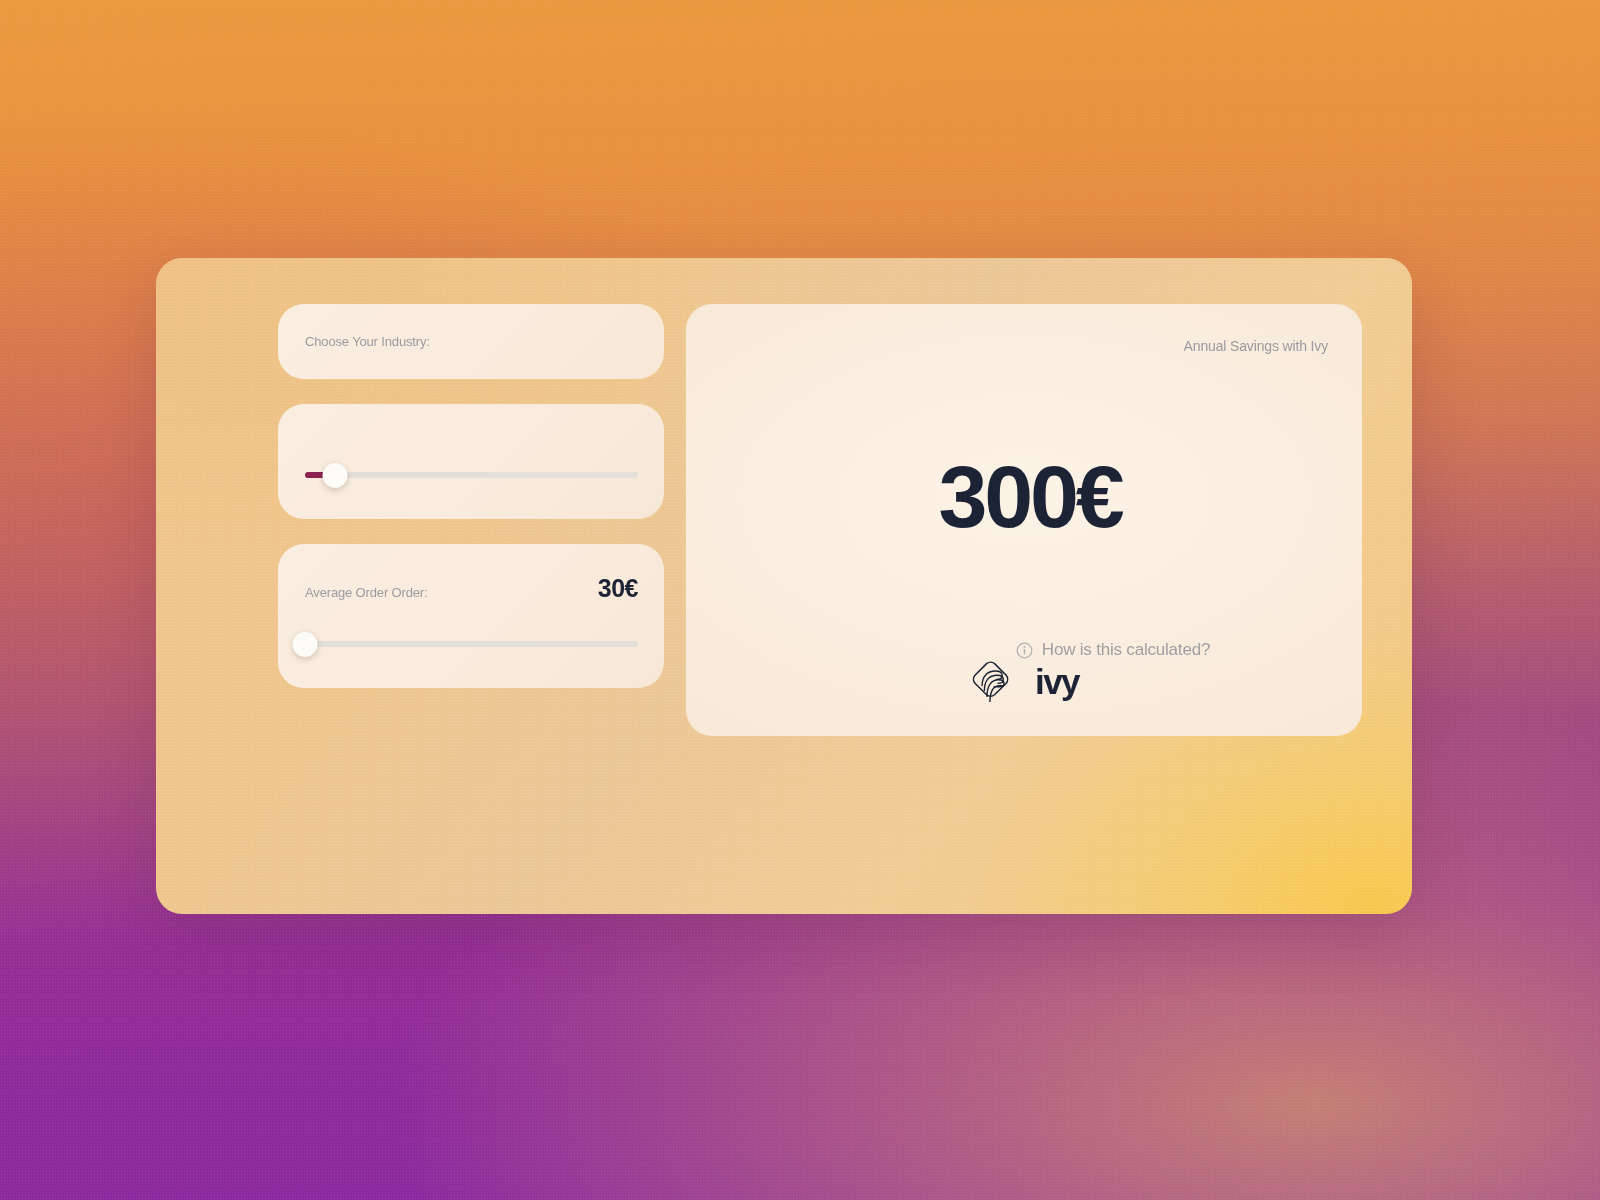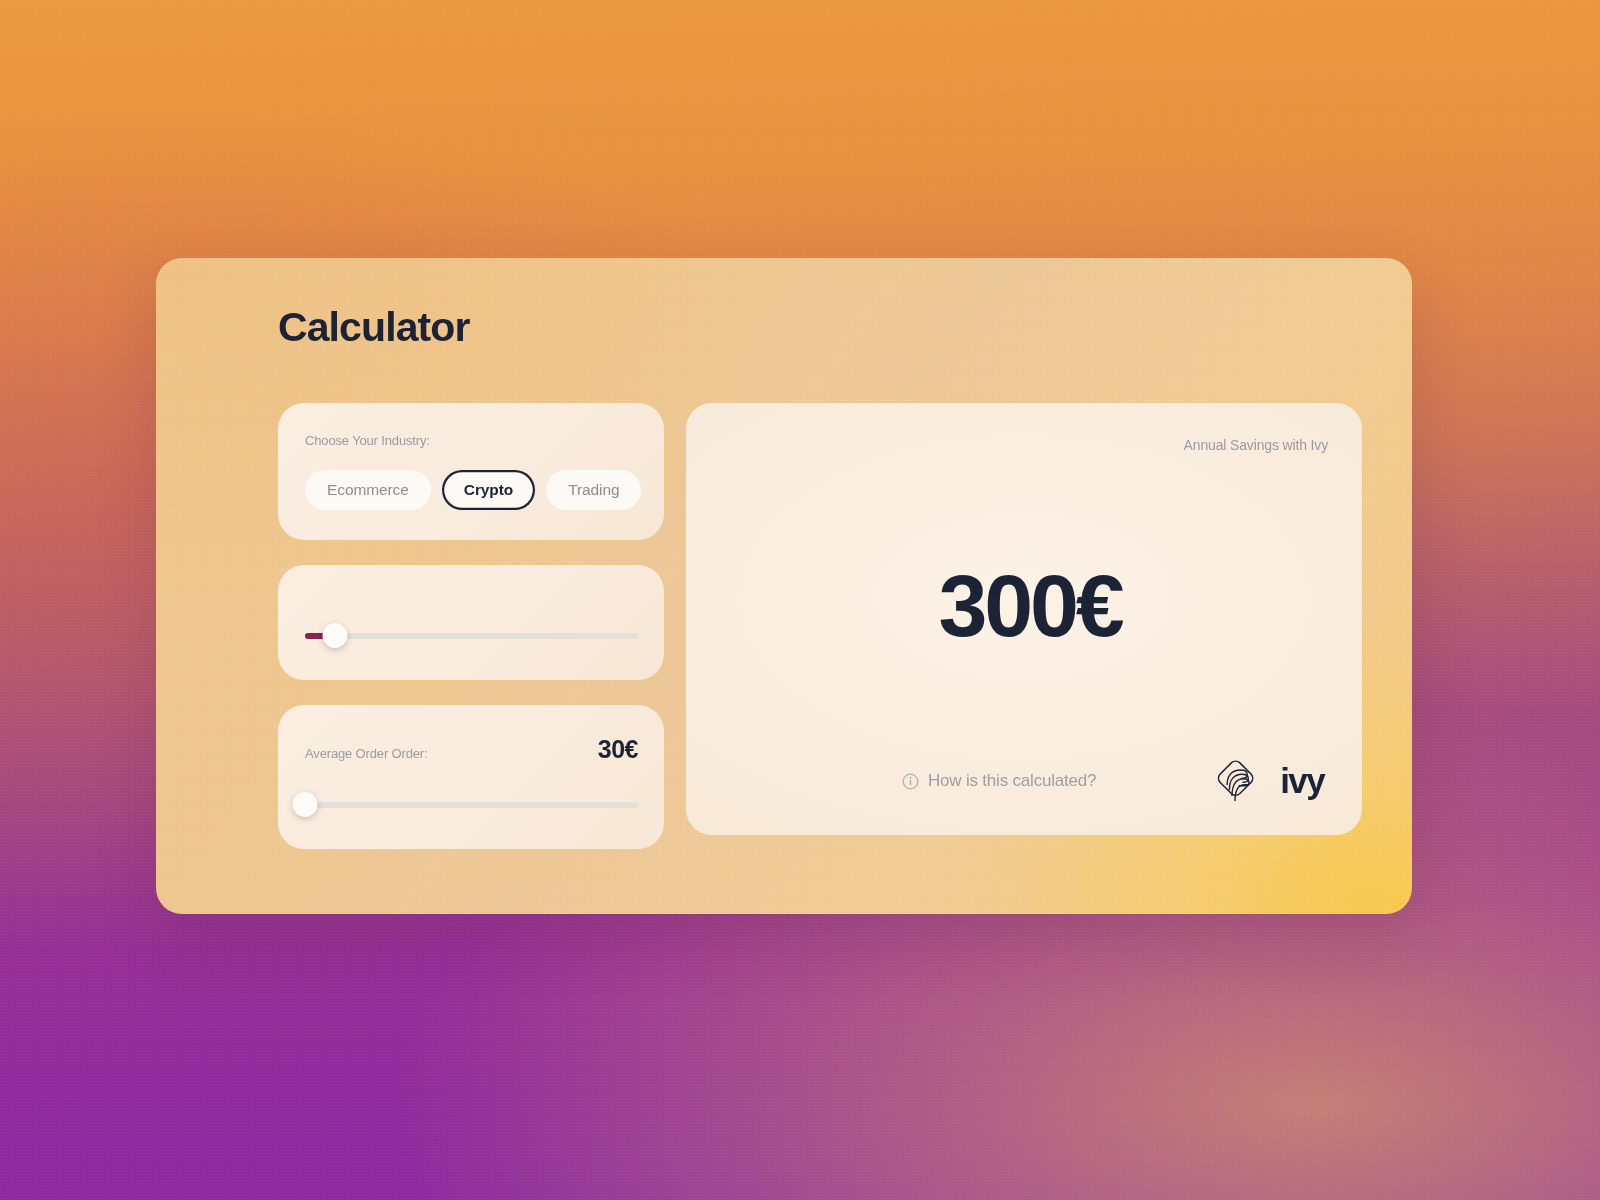--- a/index.html
+++ b/index.html
@@ -203,20 +203,21 @@
     color: #1b2335;
     letter-spacing: -3.2px;
     line-height: 1;
     margin-left: 12px;
   }
   #result-footer {
     display: flex;
     align-items: center;
     justify-content: space-between;
     padding: 0 4px 2px 4px;
+    flex-direction: column;
   }
   #how-link {
     display: flex;
     align-items: center;
     gap: 9px;
     font-size: 17px;
     font-weight: 500;
     color: #a09ea3;
     letter-spacing: -0.2px;
     cursor: pointer;
@@ -234,33 +235,27 @@
   }
 </style>
 </head>
 <body>
 
 <div id="bg">
 
   <div id="card">
     <div id="card-inner">
 
-      <div id="page-title">Calculator</div>
 
       <div id="grid">
 
         <div id="left-col">
 
           <div class="panel" id="industry-panel">
             <div class="panel-label">Choose Your Industry:</div>
-            <div id="industry-chips">
-              <button class="chip">Ecommerce</button>
-              <button class="chip selected">Crypto</button>
-              <button class="chip">Trading</button>
-            </div>
           </div>
 
           <div class="panel slider-panel">
             <div class="slider-track-wrap">
               <div class="slider-track"></div>
               <div class="slider-fill" id="fill-0" style="width: 9%;"></div>
               <div class="slider-thumb" id="thumb-0" style="left: 9%;"></div>
             </div>
           </div>
 

